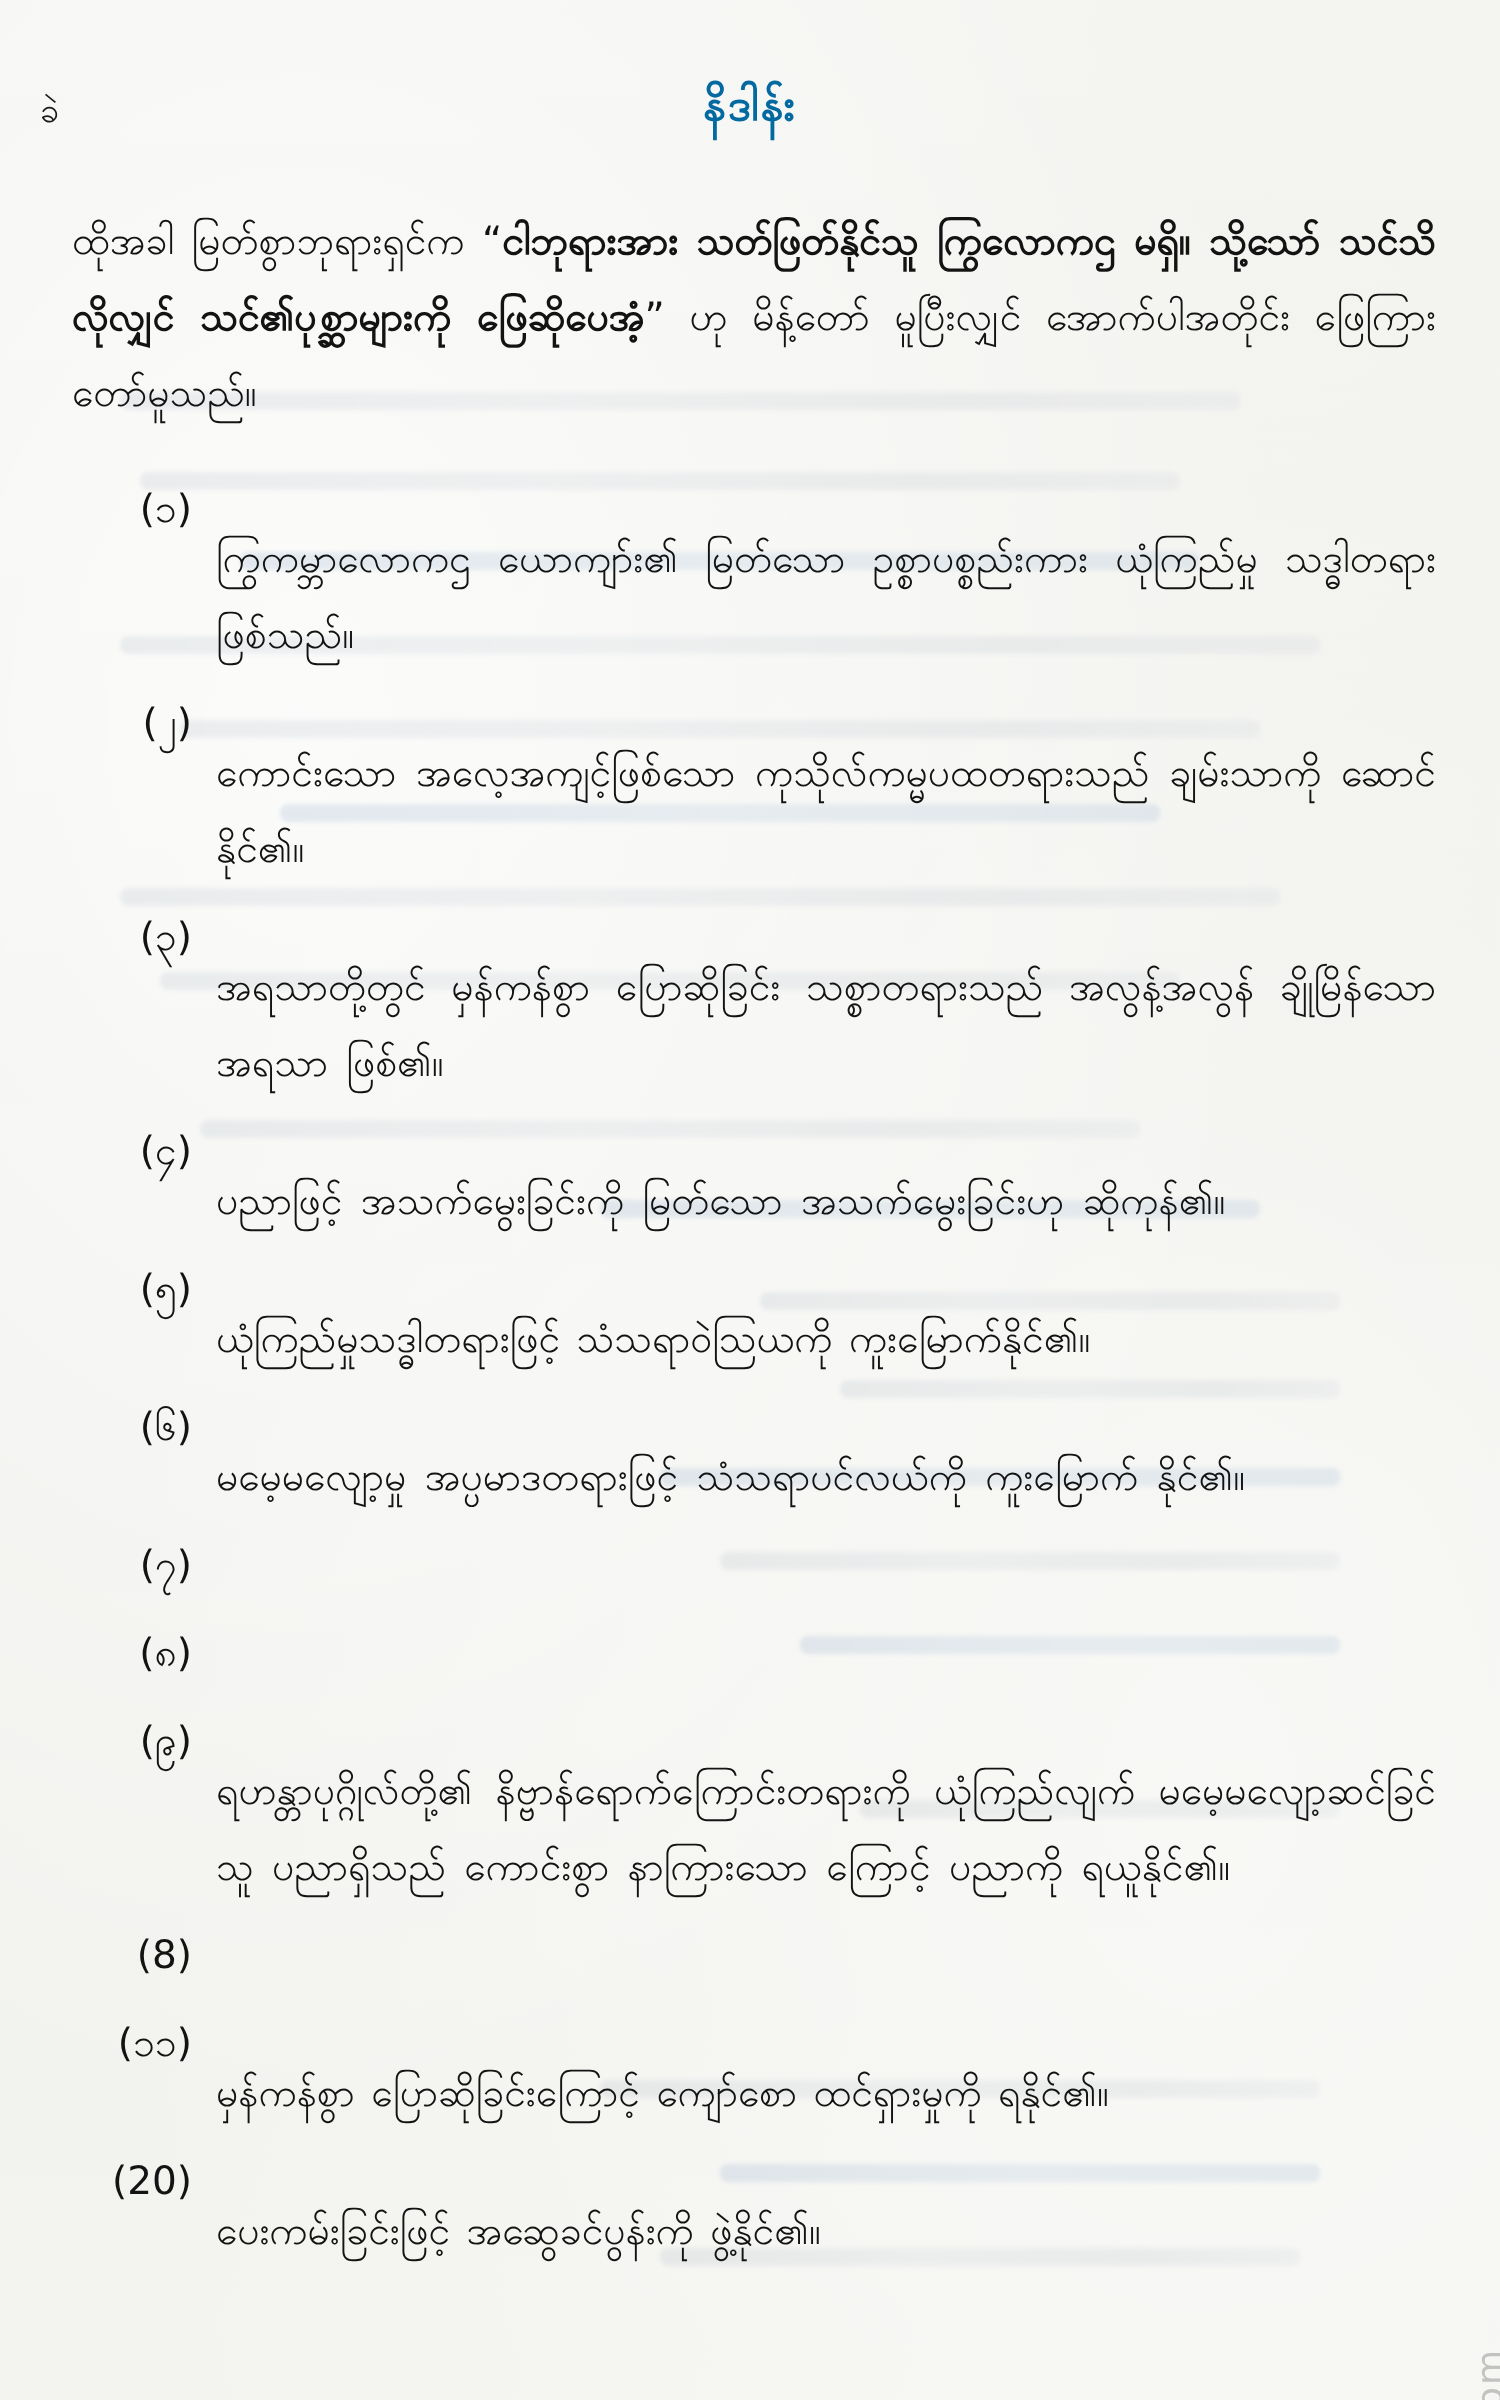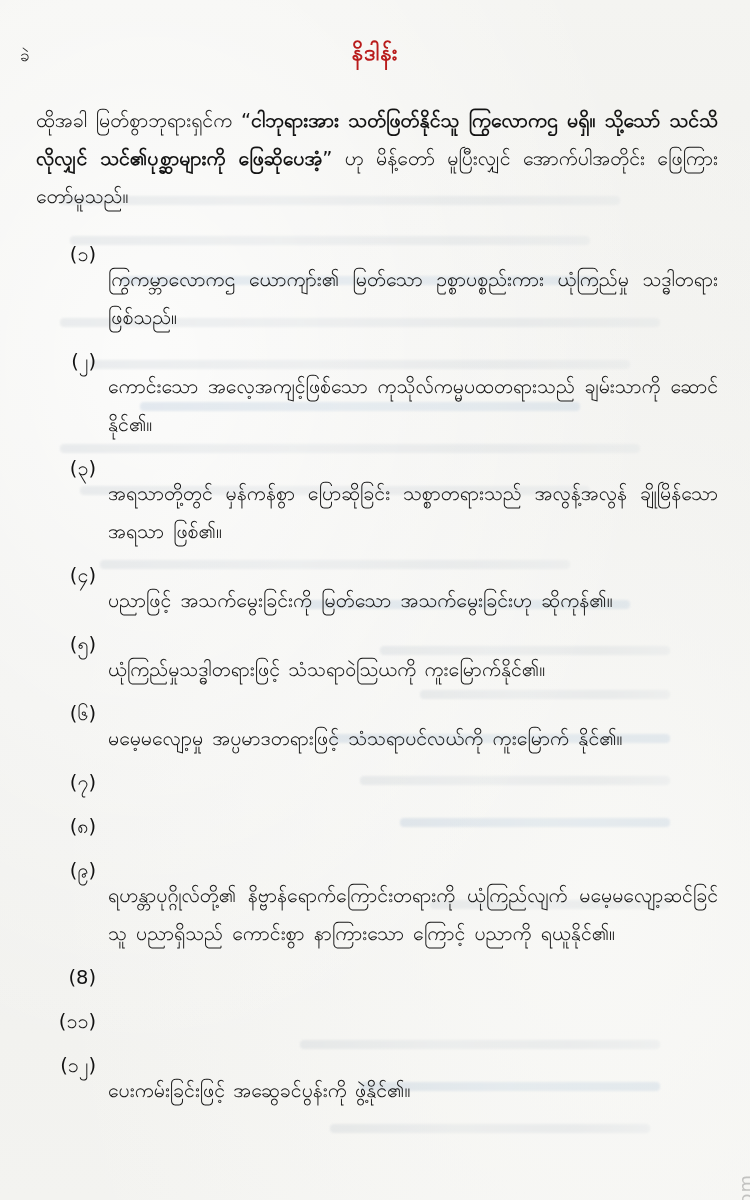--- a/index.html
+++ b/index.html
@@ -61,21 +61,21 @@
     color: #1a1a1a;
   }
   .chapter-title {
     position: absolute;
     left: 0;
     right: 0;
     top: 38px;
     text-align: center;
     font-size: 22px;
     font-weight: 700;
-    color: #b91c1c;
+    color: #0369a1;
     letter-spacing: 1px;
   }
 
   .body {
     margin: 42px 32px 0 36px;
     font-size: 19.5px;
     line-height: 1.95;
     color: #131313;
   }
 
@@ -217,24 +217,25 @@
         <div class="num">(၉)</div>
         <div class="txt">ရဟန္တာပုဂ္ဂိုလ်တို့၏ နိဗ္ဗာန်ရောက်ကြောင်းတရားကို ယုံကြည်လျက် မမေ့မလျော့ဆင်ခြင်သူ ပညာရှိသည် ကောင်းစွာ နာကြားသော ကြောင့် ပညာကို ရယူနိုင်၏။</div>
       </div>
 
       <div class="item">
         <div class="num wide">(8)</div>
       </div>
 
       <div class="item">
         <div class="num wide">(၁၁)</div>
-      </div>
-
-      <div class="item">
-        <div class="num wide">(၁၂)</div>
+        <div class="txt last-loose">မှန်ကန်စွာ ပြောဆိုခြင်းကြောင့် ကျော်စော ထင်ရှားမှုကို ရနိုင်၏။</div>
+      </div>
+
+      <div class="item">
+        <div class="num wide">(20)</div>
         <div class="txt last-loose">ပေးကမ်းခြင်းဖြင့် အဆွေခင်ပွန်းကို ဖွဲ့နိုင်၏။</div>
       </div>
 
     </div>
   </div>
 </div>
 
 <div class="watermark">mgyo...com</div>
 
 </body></html>

